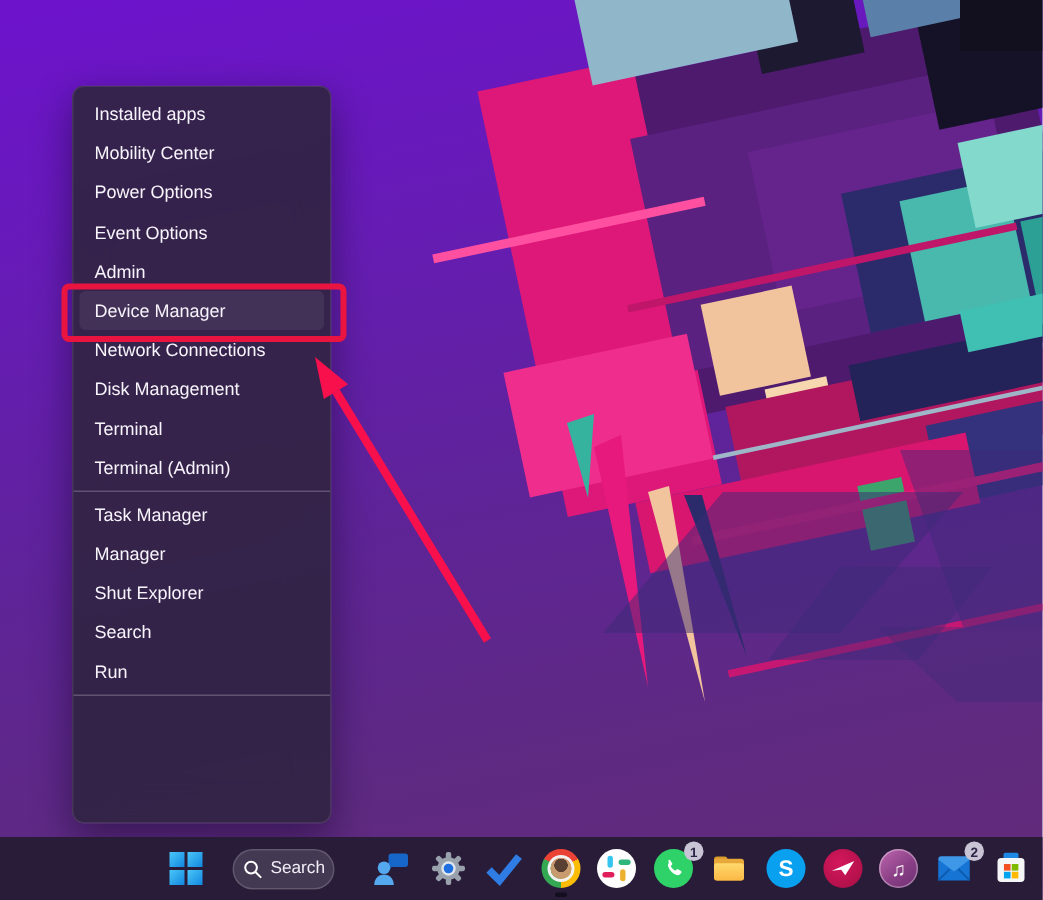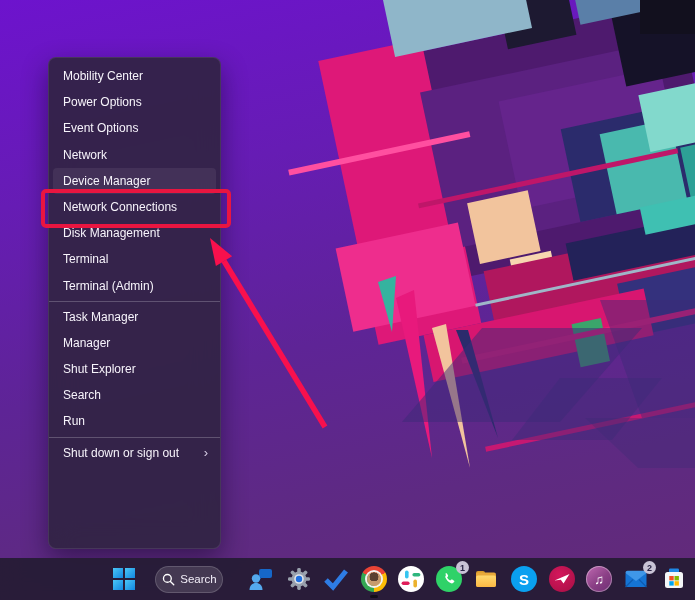--- a/index.html
+++ b/index.html
@@ -127,40 +127,37 @@
     <polygon points="432,328 446,324 470,468" fill="#f2c49d"></polygon>
     <polygon points="456,330 468,330 498,438" fill="#2b2b6c"></polygon>
     <polygon points="378,282 396,276 392,332" fill="#35b39f"></polygon>
     <polygon points="482,328 642,328 560,422 402,422" fill="#3b2a78" opacity="0.5"></polygon>
     <polygon points="560,378 662,378 612,440 512,440" fill="#3b2a78" opacity="0.42"></polygon>
     <polygon points="600,300 695,300 695,418 642,418" fill="#3b2a78" opacity="0.45"></polygon>
     <polygon points="585,418 695,418 695,468 638,468" fill="#3c2b76" opacity="0.35"></polygon>
   </svg>
 
   <div class="context-menu">
+    <div class="mi">Installed apps</div>
     <div class="mi">Mobility Center</div>
     <div class="mi">Power Options</div>
     <div class="mi">Event Options</div>
-    <div class="mi">Network</div>
+    <div class="mi">Admin</div>
     <div class="mi highlight">Device Manager</div>
     <div class="mi">Network Connections</div>
     <div class="mi">Disk Management</div>
     <div class="mi">Terminal</div>
     <div class="mi">Terminal (Admin)</div>
     <div class="menu-sep"></div>
     <div class="mi">Task Manager</div>
     <div class="mi">Manager</div>
     <div class="mi">Shut Explorer</div>
     <div class="mi">Search</div>
     <div class="mi">Run</div>
     <div class="menu-sep"></div>
-    <div class="mi">
-      <span>Shut down or sign out</span>
-      <span class="chev">›</span>
-    </div>
   </div>
 
   <div class="red-box"></div>
 
   <svg class="arrow-overlay" width="695" height="600" viewBox="0 0 695 600">
     <line x1="224" y1="261" x2="325" y2="427" stroke="#f8104d" stroke-width="5.5"></line>
     <polygon points="210,238 232.1,256.2 215.9,266.0" fill="#f8104d"></polygon>
   </svg>
 
   <div class="taskbar">

